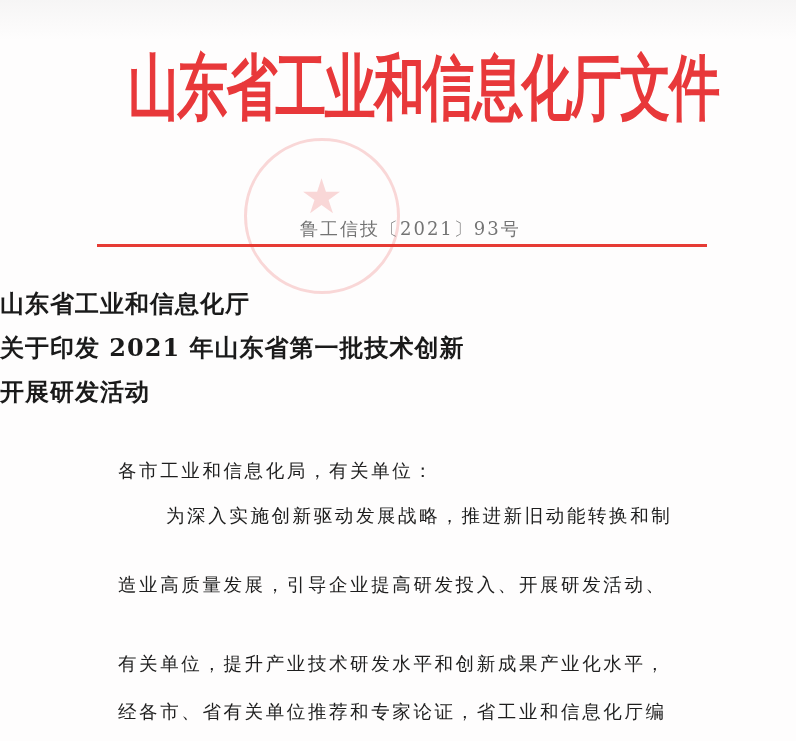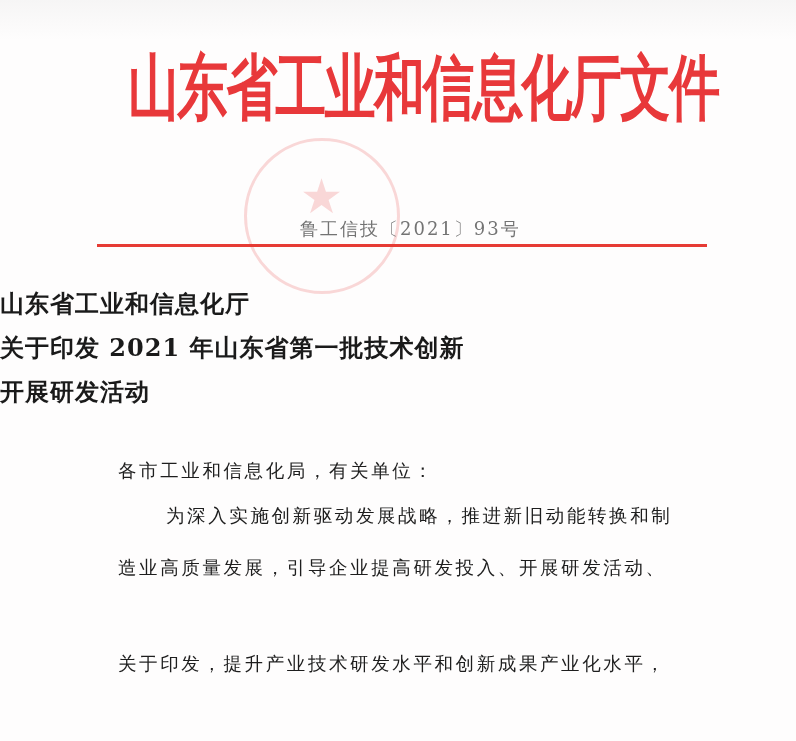--- a/index.html
+++ b/index.html
@@ -113,16 +113,17 @@
   <div class="doc-number">鲁工信技〔2021〕93号</div>
 
   <div class="red-rule"></div>
 
   <div class="title t1">山东省工业和信息化厅</div>
   <div class="title t2">关于印发 2021 年山东省第一批技术创新</div>
   <div class="title t3">开展研发活动</div>
 
   <div class="body-line" style="top:458px;">各市工业和信息化局，有关单位：</div>
   <div class="body-line indent" style="top:497px;margin-top:6px;">为深入实施创新驱动发展战略，推进新旧动能转换和制</div>
-  <div class="body-line" style="top:555px;">造业高质量发展，引导企业提高研发投入、开展研发活动、</div>
-  <div class="body-line" style="top:651px;">关于印发，提升产业技术研发水平和创新成果产业化水平，</div>
+  <div class="body-line" style="top:572px;">造业高质量发展，引导企业提高研发投入、开展研发活动、</div>
+  <div class="body-line" style="top:651px;">有关单位，提升产业技术研发水平和创新成果产业化水平，</div>
+  <div class="body-line" style="top:699px;">经各市、省有关单位推荐和专家论证，省工业和信息化厅编</div>
 
 </div>
 
 </body></html>

